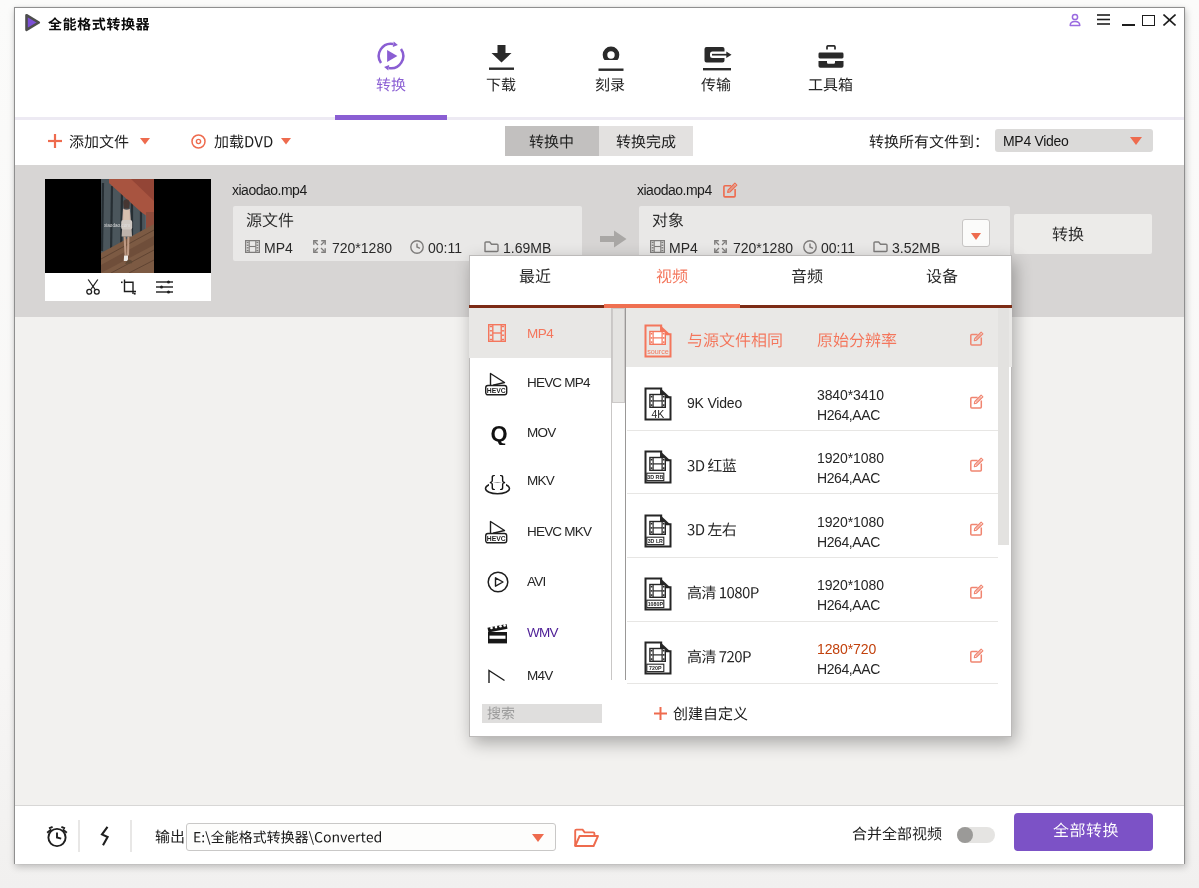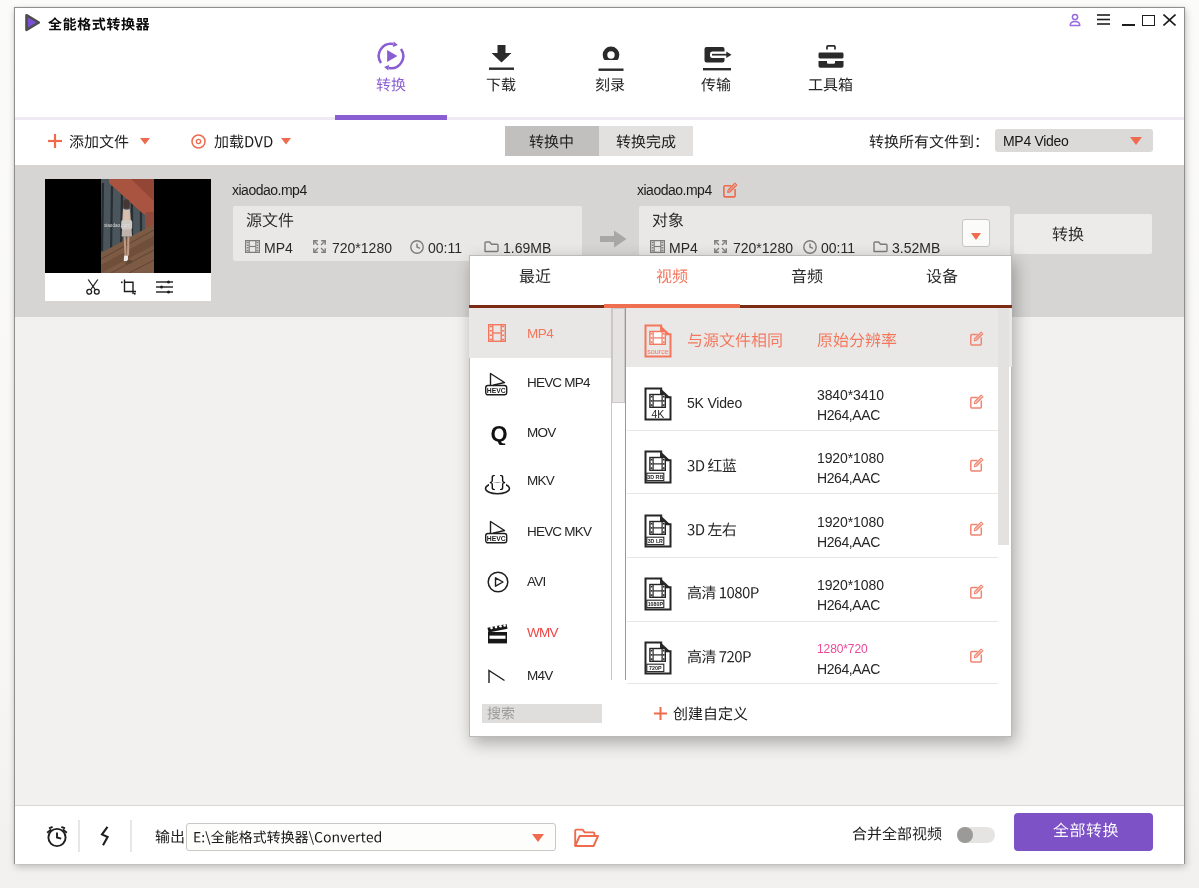--- a/index.html
+++ b/index.html
@@ -492,21 +492,21 @@
         <g fill="#fff">
           <circle cx="4.5" cy="5" r="1.3"></circle>
           <circle cx="9" cy="4.1" r="1.3"></circle>
           <circle cx="13.5" cy="3.2" r="1.3"></circle>
           <circle cx="17.6" cy="2.4" r="1.3"></circle>
         </g>
         <rect x="1" y="9" width="19" height="11.4" fill="#171717"></rect>
         <rect x="2.5" y="12.6" width="16" height="3.2" fill="#fff"></rect>
       </svg>
     </div>
-<div style="position:absolute;left:527px;top:625.7px;font-size:13.5px;line-height:13.5px;color:#ef4444;white-space:nowrap;letter-spacing:-0.8px;">WMV</div>
+<div style="position:absolute;left:527px;top:625.7px;font-size:13.5px;line-height:13.5px;color:#4c1d95;white-space:nowrap;letter-spacing:-0.8px;">WMV</div>
 <div style="position:absolute;left:488px;top:669px;width:18px;height:18px;">
       <svg width="18" height="18" viewBox="0 0 18 18">
         <path d="M1 14 L1 1.5 L16.5 11.5" fill="none" stroke="#1e1e1e" stroke-width="1.4"></path>
       </svg>
     </div>
 <div style="position:absolute;left:527px;top:668.7px;font-size:13.5px;line-height:13.5px;color:#262626;white-space:nowrap;letter-spacing:-0.8px;">M4V</div>
   </div>
 <div style="position:absolute;left:611px;top:308px;width:15px;height:372px;background:#fff;border-left:1px solid #c9c7c6;border-right:1.5px solid #9a9897"></div>
 <div style="position:absolute;left:612px;top:308px;width:13px;height:95px;background:#e4e3e1;border:1px solid #ccc9c8"></div>
 <div style="position:absolute;left:626px;top:308px;width:386px;height:59px;background:#e9e8e6"></div>
@@ -559,21 +559,21 @@
       <line x1="9.1" y1="13.899999999999999" x2="18.1" y2="13.899999999999999" stroke="#262626" stroke-width="1.2"></line>
       <rect x="6.7" y="8.9" width="1.7" height="1.6" fill="#262626"></rect>
       <rect x="18.8" y="8.9" width="1.7" height="1.6" fill="#262626"></rect>
       <rect x="6.7" y="13.1" width="1.7" height="1.6" fill="#262626"></rect>
       <rect x="18.8" y="13.1" width="1.7" height="1.6" fill="#262626"></rect>
       <rect x="6.7" y="17.3" width="1.7" height="1.6" fill="#262626"></rect>
       <rect x="18.8" y="17.3" width="1.7" height="1.6" fill="#262626"></rect>
       <text x="13.8" y="30.8" font-family="Liberation Sans" font-size="10.5" text-anchor="middle" fill="#262626">4K</text>
     </svg>
   </div>
-<div style="position:absolute;left:687px;top:396px;font-size:14px;line-height:14px;color:#262626;white-space:nowrap;letter-spacing:-0.2px;">5K Video</div>
+<div style="position:absolute;left:687px;top:396px;font-size:14px;line-height:14px;color:#262626;white-space:nowrap;letter-spacing:-0.2px;">9K Video</div>
 <div style="position:absolute;left:817px;top:388px;font-size:14px;line-height:14px;color:#262626;white-space:nowrap;letter-spacing:-0.1px;">3840*3410</div>
 <div style="position:absolute;left:817px;top:408px;font-size:14px;line-height:14px;color:#262626;white-space:nowrap;letter-spacing:-0.4px;">H264,AAC</div>
 <div style="position:absolute;left:969px;top:394px;width:15px;height:15px;">
     <svg width="15" height="15" viewBox="0 0 15 15">
       <path d="M12.3 6.5 L12.3 12.9 Q12.3 13.9 11.3 13.9 L2.8 13.9 Q1.8 13.9 1.8 12.9 L1.8 4.5 Q1.8 3.5 2.8 3.5 L8.6 3.5" fill="none" stroke="#f08570" stroke-width="1.5"></path>
       <path d="M5.8 7.4 L12.1 1.1 L13.9 2.9 L7.6 9.2 L5.3 9.7 Z" fill="none" stroke="#f08570" stroke-width="1.1" stroke-linejoin="round"></path>
       <path d="M11.2 2.0 L13.0 3.8 L7.6 9.2 L5.8 7.4 Z" fill="#f08570" opacity="0.55"></path>
     </svg>
   </div>
 <div style="position:absolute;left:644px;top:450px;width:28px;height:34px;">
@@ -688,21 +688,21 @@
       <rect x="18.8" y="17.3" width="1.7" height="1.6" fill="#262626"></rect>
       <rect x="2.8" y="23.2" width="17" height="7.4" fill="#fff" stroke="#262626" stroke-width="1.1"></rect>
       <text x="11.3" y="29" font-family="Liberation Sans" font-size="5.3" font-weight="bold" text-anchor="middle" fill="#262626">720P</text>
     </svg>
   </div>
 <div style="position:absolute;left:687px;top:649px">
     <svg width="64" height="19" viewBox="0 0 64 19" style="display:block">
       <path d="M4.3 4.8H10.8V6.2H4.3ZM3.2 4.0V7.0H12.0V4.0ZM6.6 0.8 7.0 2.2H0.9V3.2H14.1V2.2H8.3C8.1 1.7 7.9 1.0 7.7 0.6ZM1.4 7.8V14.4H2.5V8.8H12.4V13.2C12.4 13.4 12.4 13.4 12.2 13.4C12.0 13.4 11.3 13.5 10.7 13.4C10.8 13.7 11.0 14.0 11.0 14.3C12.0 14.3 12.6 14.3 13.0 14.1C13.4 14.0 13.6 13.8 13.6 13.2V7.8ZM4.2 9.7V13.5H5.3V12.8H10.6V9.7ZM5.3 10.5H9.6V11.9H5.3Z M15.7 1.6C16.5 2.1 17.6 2.8 18.1 3.3L18.8 2.4C18.2 1.9 17.2 1.3 16.3 0.9ZM15.0 5.6C15.8 6.1 16.9 6.8 17.5 7.3L18.1 6.4C17.6 5.9 16.5 5.2 15.6 4.8ZM15.4 13.5 16.5 14.2C17.2 12.8 18.0 10.9 18.7 9.3L17.8 8.6C17.1 10.3 16.1 12.3 15.4 13.5ZM20.9 10.0H26.3V11.2H20.9ZM20.9 9.2V8.1H26.3V9.2ZM23.1 0.6V1.8H19.2V2.6H23.1V3.6H19.6V4.4H23.1V5.5H18.7V6.3H28.7V5.5H24.2V4.4H27.8V3.6H24.2V2.6H28.1V1.8H24.2V0.6ZM19.9 7.2V14.4H20.9V12.0H26.3V13.1C26.3 13.3 26.3 13.4 26.1 13.4C25.9 13.4 25.1 13.4 24.4 13.4C24.5 13.6 24.6 14.1 24.7 14.3C25.8 14.3 26.4 14.3 26.9 14.2C27.3 14.0 27.4 13.7 27.4 13.1V7.2Z M34.7 13.2H36.1C36.3 8.9 36.8 6.3 39.3 3.0V2.2H32.4V3.4H37.8C35.6 6.4 34.9 9.0 34.7 13.2Z M40.1 13.2H47.1V12.0H44.0C43.5 12.0 42.8 12.1 42.2 12.1C44.8 9.7 46.5 7.4 46.5 5.2C46.5 3.3 45.3 2.0 43.3 2.0C41.9 2.0 41.0 2.6 40.1 3.6L40.9 4.4C41.5 3.7 42.3 3.1 43.2 3.1C44.5 3.1 45.2 4.0 45.2 5.3C45.2 7.2 43.6 9.4 40.1 12.4Z M51.4 13.4C53.5 13.4 54.8 11.5 54.8 7.7C54.8 3.9 53.5 2.0 51.4 2.0C49.3 2.0 48.0 3.9 48.0 7.7C48.0 11.5 49.3 13.4 51.4 13.4ZM51.4 12.3C50.2 12.3 49.3 10.9 49.3 7.7C49.3 4.5 50.2 3.1 51.4 3.1C52.7 3.1 53.5 4.5 53.5 7.7C53.5 10.9 52.7 12.3 51.4 12.3Z M56.5 13.2H57.9V8.8H59.7C62.2 8.8 63.8 7.8 63.8 5.4C63.8 3.0 62.1 2.2 59.7 2.2H56.5ZM57.9 7.7V3.3H59.5C61.4 3.3 62.4 3.8 62.4 5.4C62.4 7.0 61.5 7.7 59.6 7.7Z" fill="#262626"></path>
     </svg>
   </div>
-<div style="position:absolute;left:817px;top:642px;font-size:12px;line-height:14px;color:#ec4899;white-space:nowrap;letter-spacing:-0.1px;">1280*720</div>
+<div style="position:absolute;left:817px;top:642px;font-size:14px;line-height:14px;color:#c2410c;white-space:nowrap;letter-spacing:-0.1px;">1280*720</div>
 <div style="position:absolute;left:817px;top:662px;font-size:14px;line-height:14px;color:#262626;white-space:nowrap;letter-spacing:-0.4px;">H264,AAC</div>
 <div style="position:absolute;left:969px;top:648px;width:15px;height:15px;">
     <svg width="15" height="15" viewBox="0 0 15 15">
       <path d="M12.3 6.5 L12.3 12.9 Q12.3 13.9 11.3 13.9 L2.8 13.9 Q1.8 13.9 1.8 12.9 L1.8 4.5 Q1.8 3.5 2.8 3.5 L8.6 3.5" fill="none" stroke="#f08570" stroke-width="1.5"></path>
       <path d="M5.8 7.4 L12.1 1.1 L13.9 2.9 L7.6 9.2 L5.3 9.7 Z" fill="none" stroke="#f08570" stroke-width="1.1" stroke-linejoin="round"></path>
       <path d="M11.2 2.0 L13.0 3.8 L7.6 9.2 L5.8 7.4 Z" fill="#f08570" opacity="0.55"></path>
     </svg>
   </div>
 <div style="position:absolute;left:998px;top:308px;width:11px;height:237px;background:#e3e2e0"></div>
 <div style="position:absolute;left:482px;top:704px;width:120px;height:19px;background:#dfdedd"></div>

